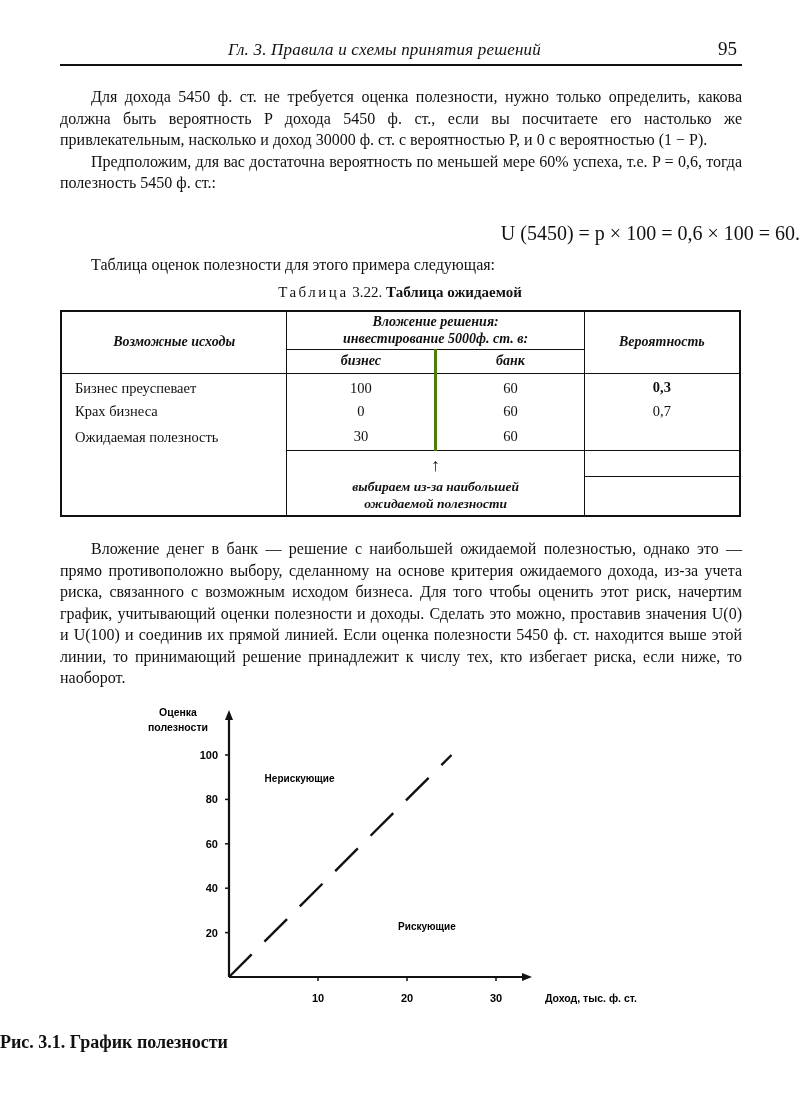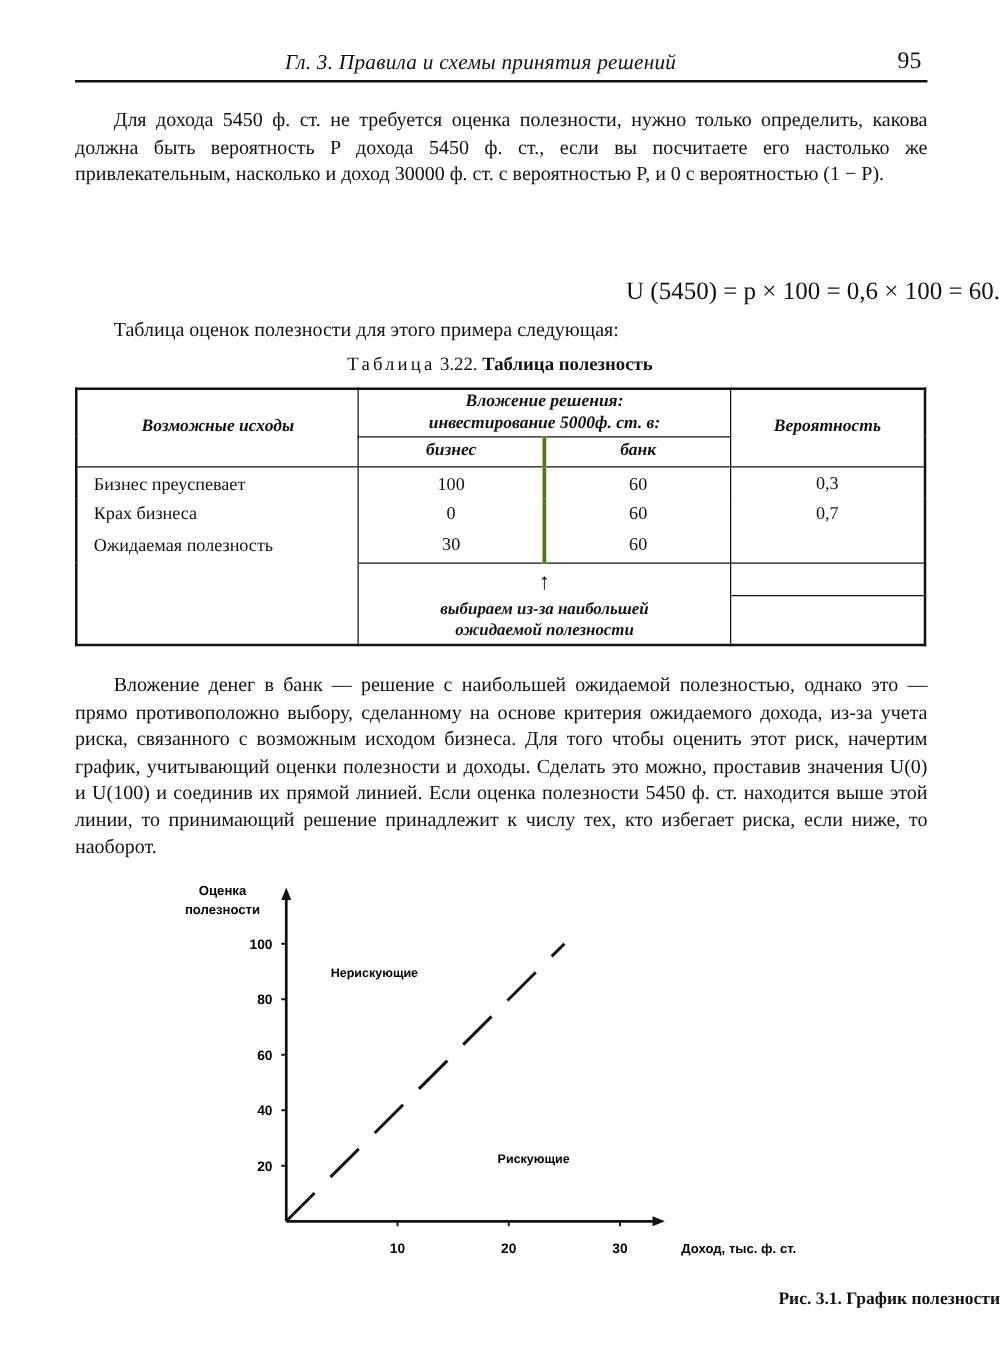--- a/index.html
+++ b/index.html
@@ -26,62 +26,63 @@
   .c-bank { width:152px; border-right:1.5px solid #111; }
   .c-prob { width:158px; }
   .bb { border-bottom:1.5px solid #111; }
   .b1 { border-bottom:1px solid #111; }
   .num { text-align:center; }
   .lbl { padding-left:13px !important; }
   .note { text-align:center; font-style:italic; font-weight:bold; font-size:13.5px; line-height:17px; }
 
   .para2 { top:538px; }
   .chart { left:140px; top:698px; }
-  .fig-caption { left:0; width:800px; top:1032px; text-align:right; font-size:14px; font-weight:bold; }
+  .fig-caption { left:0; width:800px; top:1032px; text-align:left; font-size:18px; font-weight:bold; }
   svg text { font-family:"Liberation Sans","DejaVu Sans",sans-serif; }
 </style>
 </head>
 <body>
 
 <div class="abs hdr-title">Гл. 3. Правила и схемы принятия решений</div>
 <div class="abs hdr-page">95</div>
 <div class="abs hdr-rule"></div>
 
 <div class="abs para" style="top:86px;">
   <p>Для дохода 5450 ф. ст. не требуется оценка полезности, нужно только определить, какова должна быть вероятность P дохода 5450 ф. ст., если вы посчитаете его настолько же привлекательным, насколько и доход 30000 ф. ст. с вероятностью P, и 0 с вероятностью (1 − P).</p>
+  <p>Предположим, для вас достаточна вероятность по меньшей мере 60% успеха, т.е. P = 0,6, тогда полезность 5450 ф. ст.:</p>
 </div>
 
 <div class="abs formula">U (5450) = p × 100 = 0,6 × 100 = 60.</div>
 <div class="abs tbl-intro">Таблица оценок полезности для этого примера следующая:</div>
 
 <div class="abs tbl-caption">
   <span class="spaced">Таблица</span>
   <span>3.22.</span>
-  <b>Таблица полезность</b>
+  <b>Таблица ожидаемой</b>
 </div>
 
 <table class="util">
   <tbody>
       <tr style="height:38px;">
     <td rowspan="2" class="c-out bb th">Возможные исходы</td>
     <td colspan="2" class="b1 th" style="border-right:1.5px solid #111; line-height:17px;">
       <div>Вложение решения:</div>
       <div>инвестирование 5000ф. ст. в:</div>
     </td>
     <td rowspan="2" class="c-prob bb th">Вероятность</td>
   </tr>
   <tr style="height:24px;">
     <td class="c-biz bb th">бизнес</td>
     <td class="c-bank bb th">банк</td>
   </tr>
   <tr style="height:26px;margin-left:48px;">
     <td class="c-out lbl" style="padding-top:4px;">Бизнес преуспевает</td>
     <td class="c-biz num" style="padding-top:4px;">100</td>
     <td class="c-bank num" style="padding-top:4px;">60</td>
-    <td class="c-prob num" style="padding-top:2px;">0,3</td>
+    <td class="c-prob num" style="padding-top:2px;font-weight:bold;">0,3</td>
   </tr>
   <tr style="height:25px;">
     <td class="c-out lbl">Крах бизнеса</td>
     <td class="c-biz num">0</td>
     <td class="c-bank num">60</td>
     <td class="c-prob num">0,7</td>
   </tr>
   <tr style="height:26px;">
     <td class="c-out lbl">Ожидаемая полезность</td>
     <td class="c-biz num b1">30</td>

